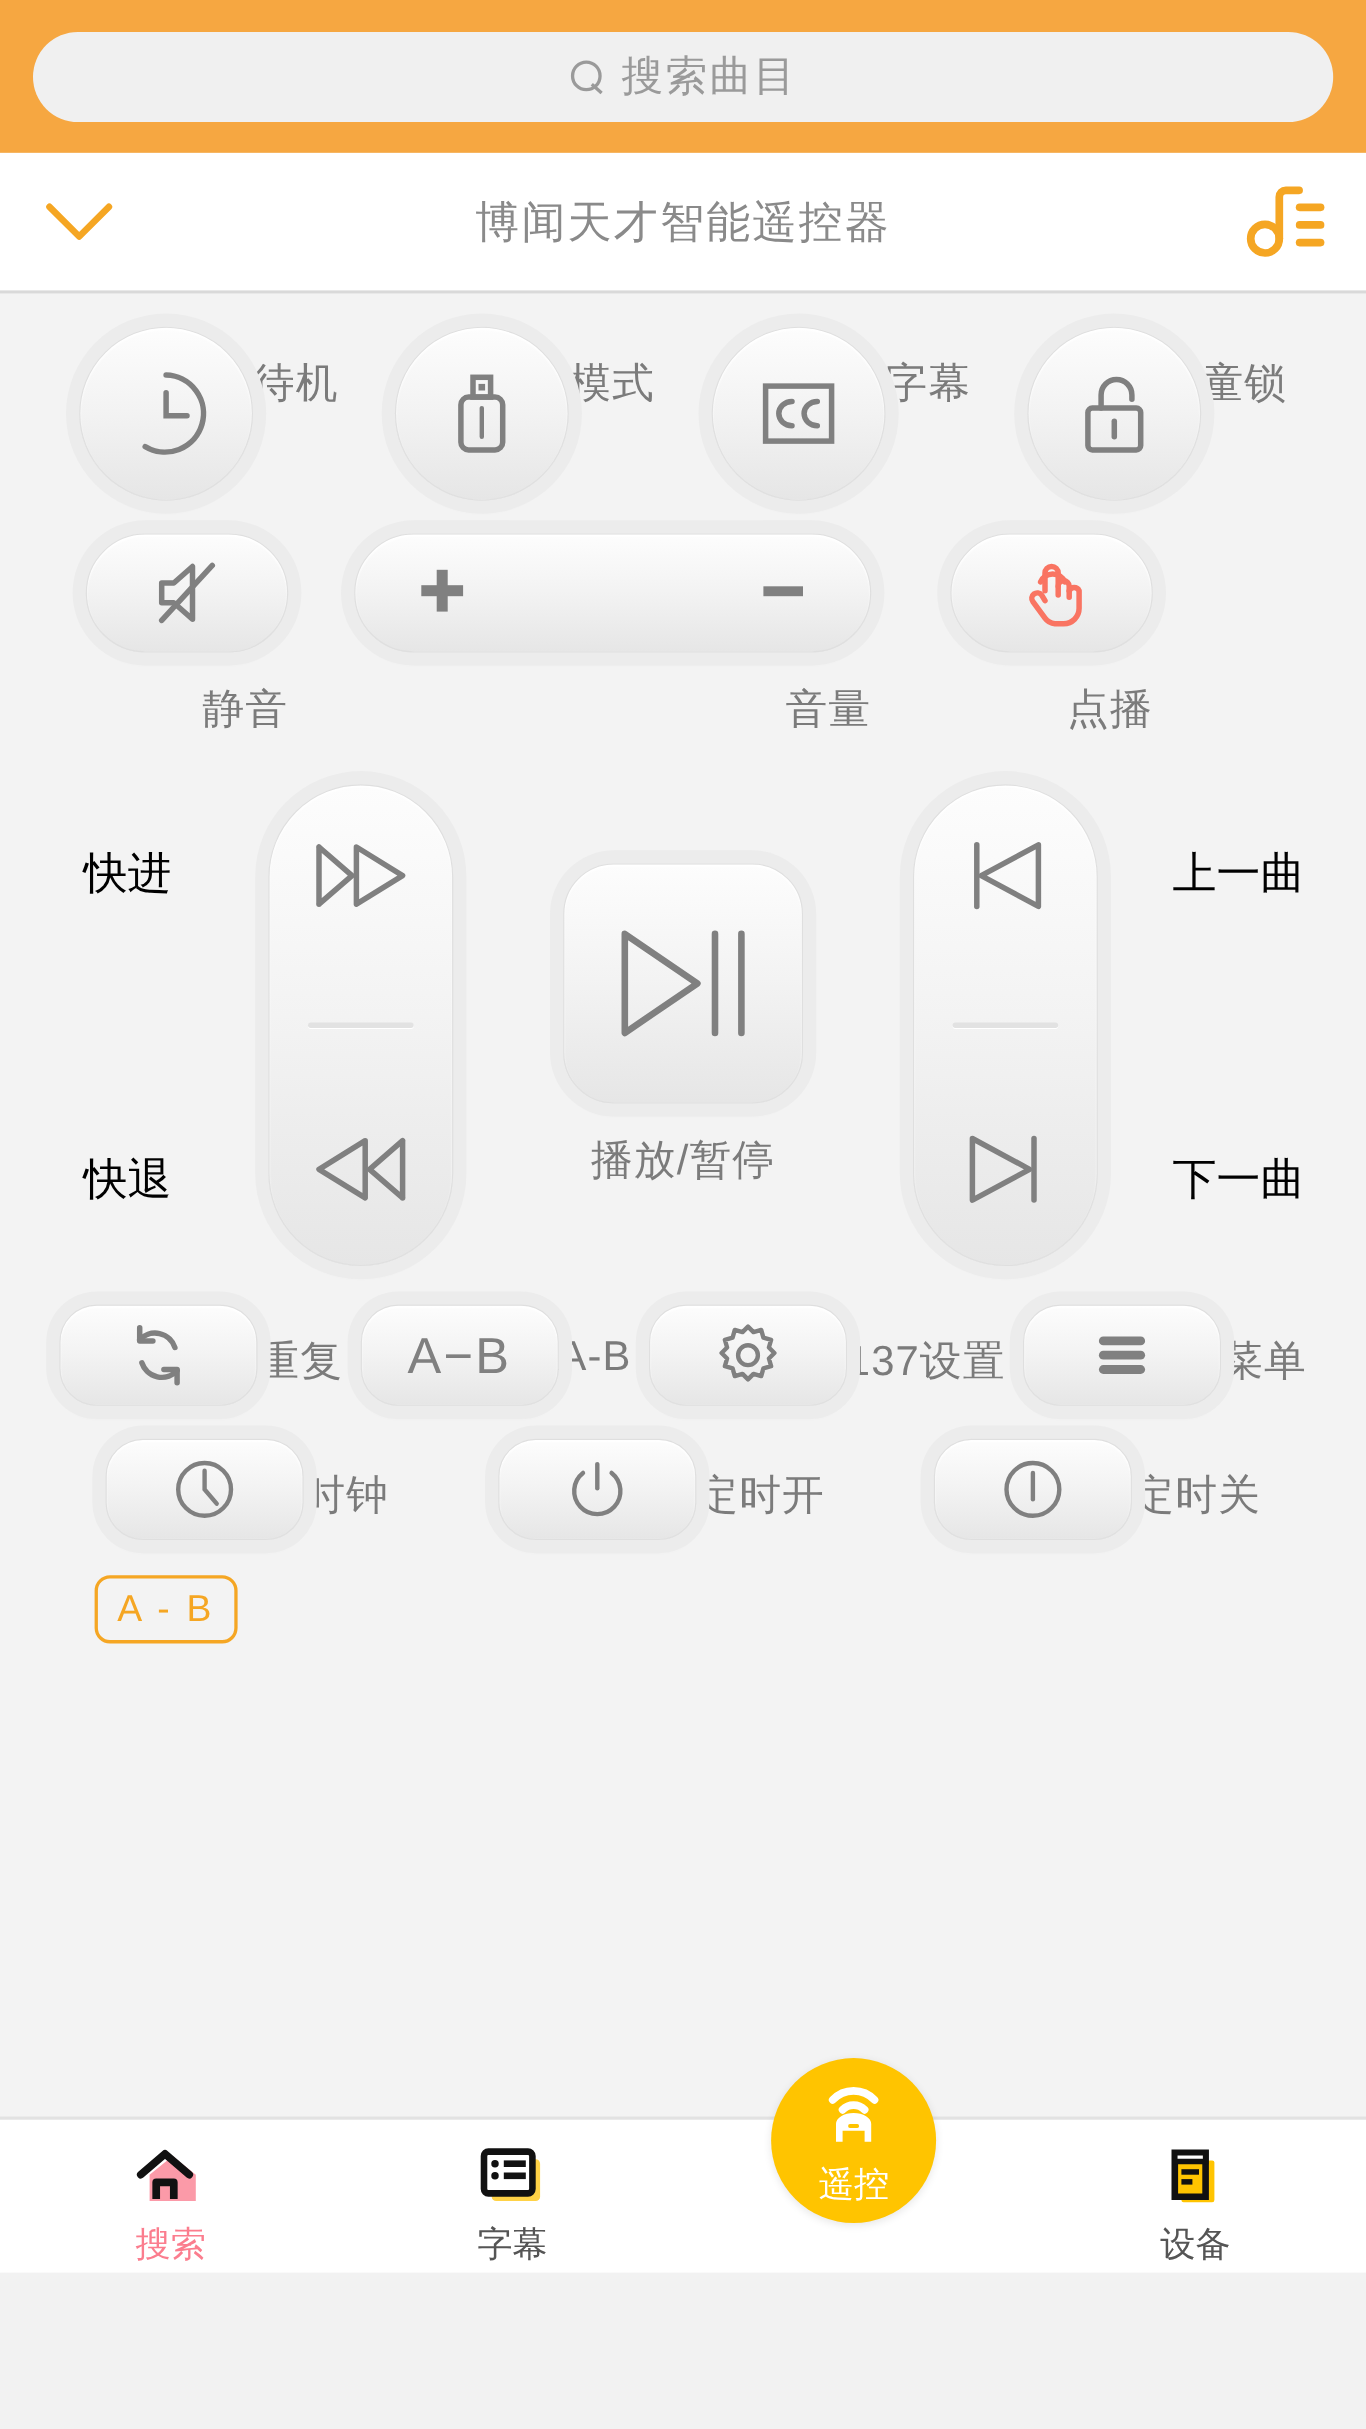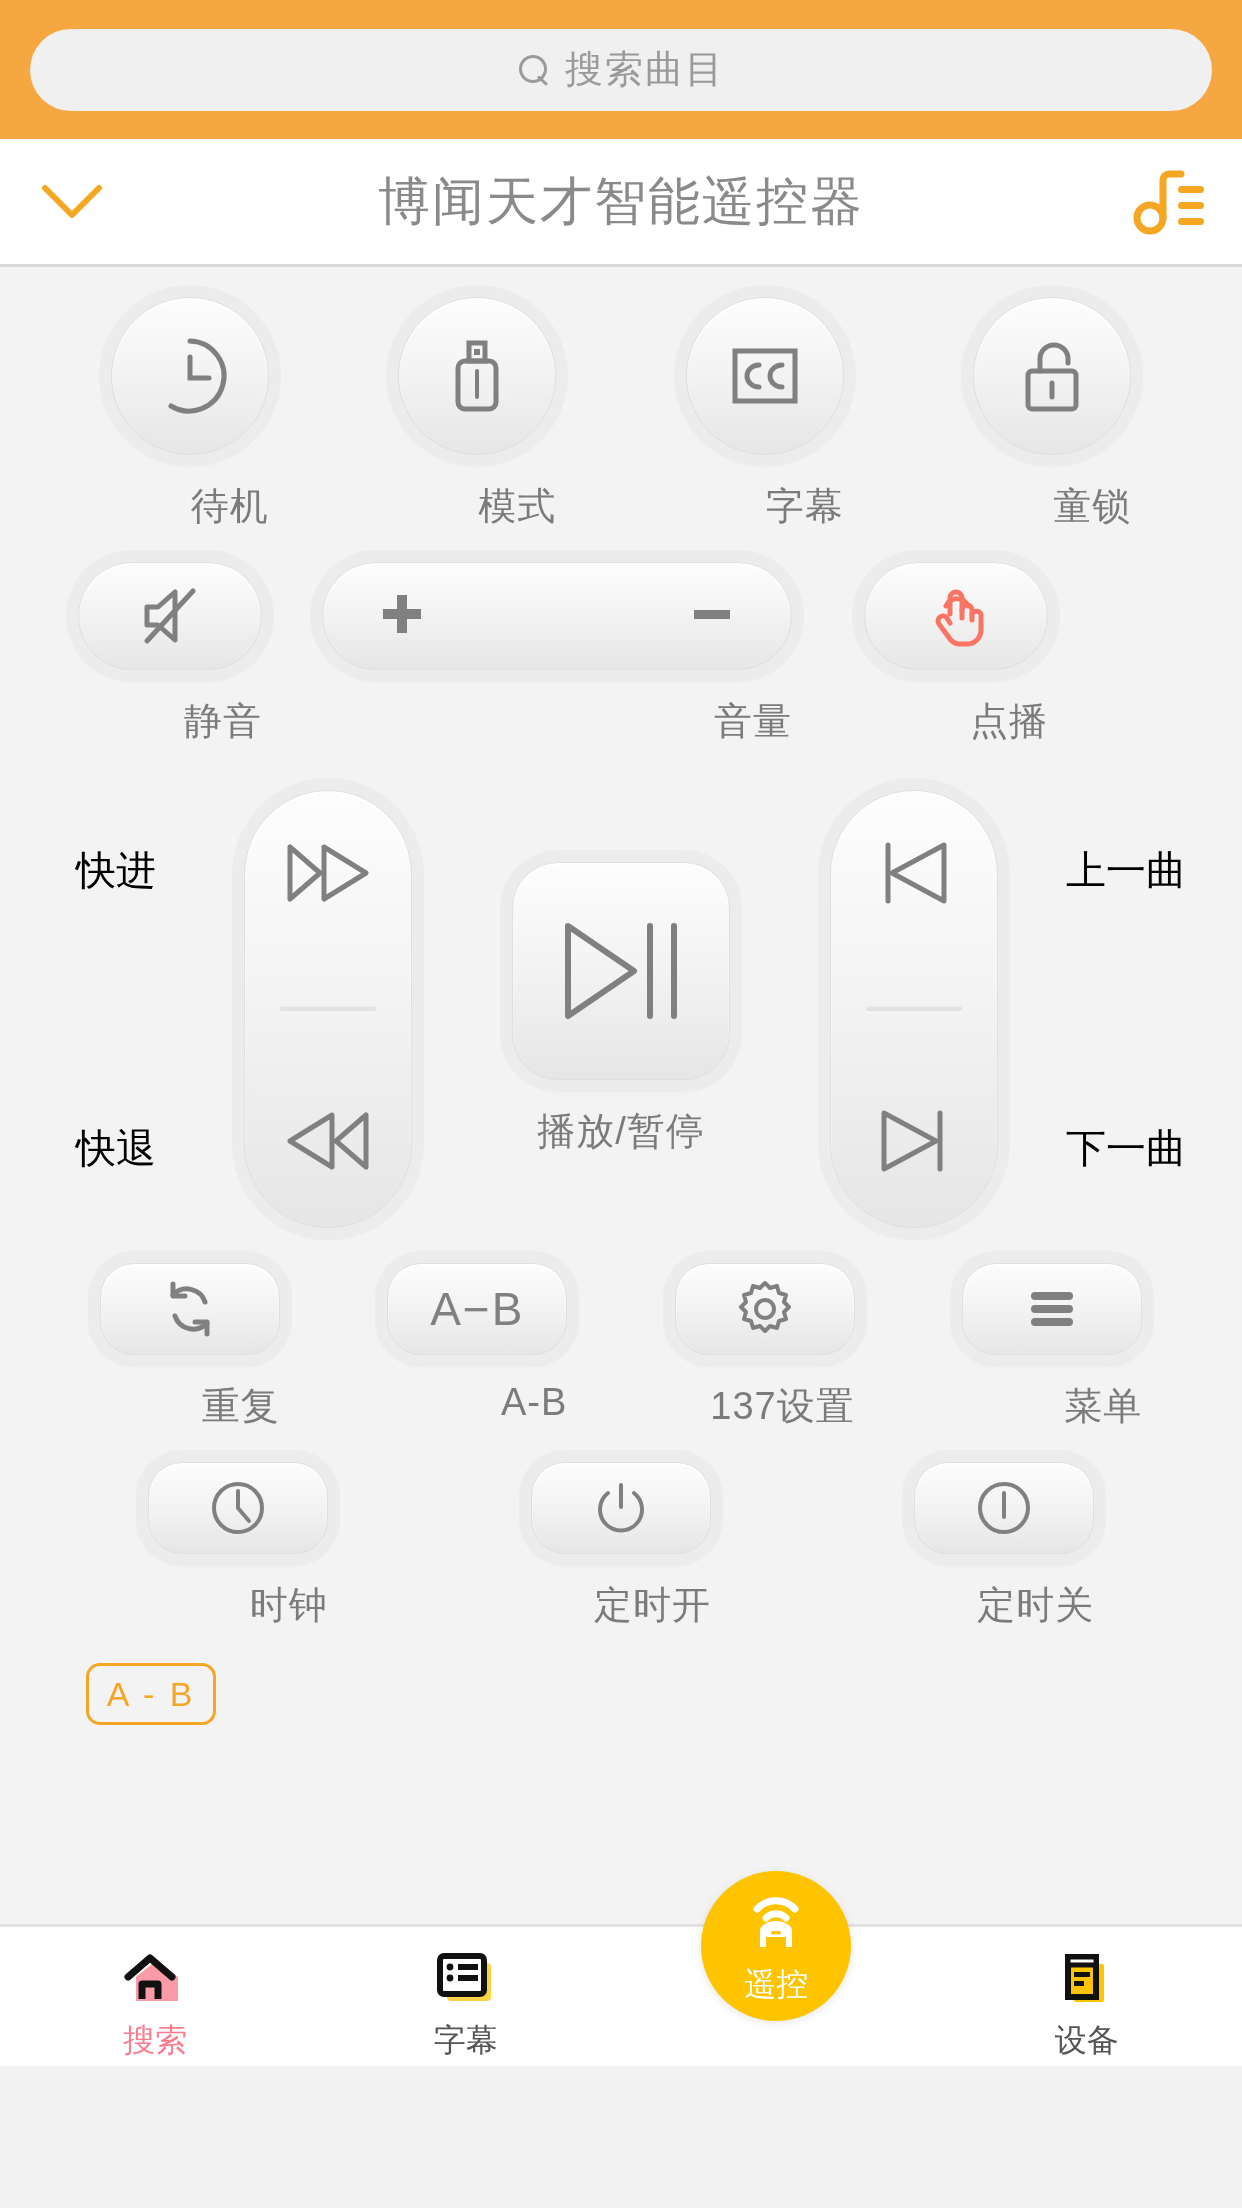--- a/index.html
+++ b/index.html
@@ -43,21 +43,21 @@
     height: 128px; background: #ffffff;
     display: flex; align-items: center;
     padding: 0 36px;
     border-bottom: 3px solid #d9d9d9;
     position: relative;
   }
   .chevron { width: 72px; display: flex; align-items: center; justify-content: center; }
   .chevron svg { display: block; }
   .title-text {
     position: absolute; left: 0; right: 0; text-align: center;
-    font-size: 52px; color: #8a8a8a; letter-spacing: 2px; pointer-events: none;
+    font-size: 40px; color: #8a8a8a; letter-spacing: 2px; pointer-events: none;
   }
   .playlist-icon { margin-left: auto; z-index: 2; }
 
   
   .panel {
     height: 1799px;
     background: #f3f3f3;
     padding-top: 30px;
     position: relative;
   }
@@ -67,21 +67,21 @@
     background: linear-gradient(to bottom, #fdfdfd 0%, #f3f3f3 48%, #e6e6e6 100%);
     box-shadow:
       0 0 0 12px #ececec,
       0 6px 8px rgba(0,0,0,0.14),
       inset 0 2px 2px rgba(255,255,255,0.95);
     border: 1px solid #dfdfdf;
     display: flex; align-items: center; justify-content: center;
     position: relative;
     color: #808080;
   }
-  .btn-wrap { display: flex; flex-direction: column; align-items: flex-end; }
+  .btn-wrap { display: flex; flex-direction: row; align-items: flex-start; }
   .btn-label {
     font-size: 38px; color: #7b7b7b; margin-top: 26px; letter-spacing: 1px;
     white-space: nowrap;
   }
 
   
   .row1 {
     display: flex; justify-content: space-around; align-items: flex-start;
     padding: 20px 46px 0 46px;
   }

